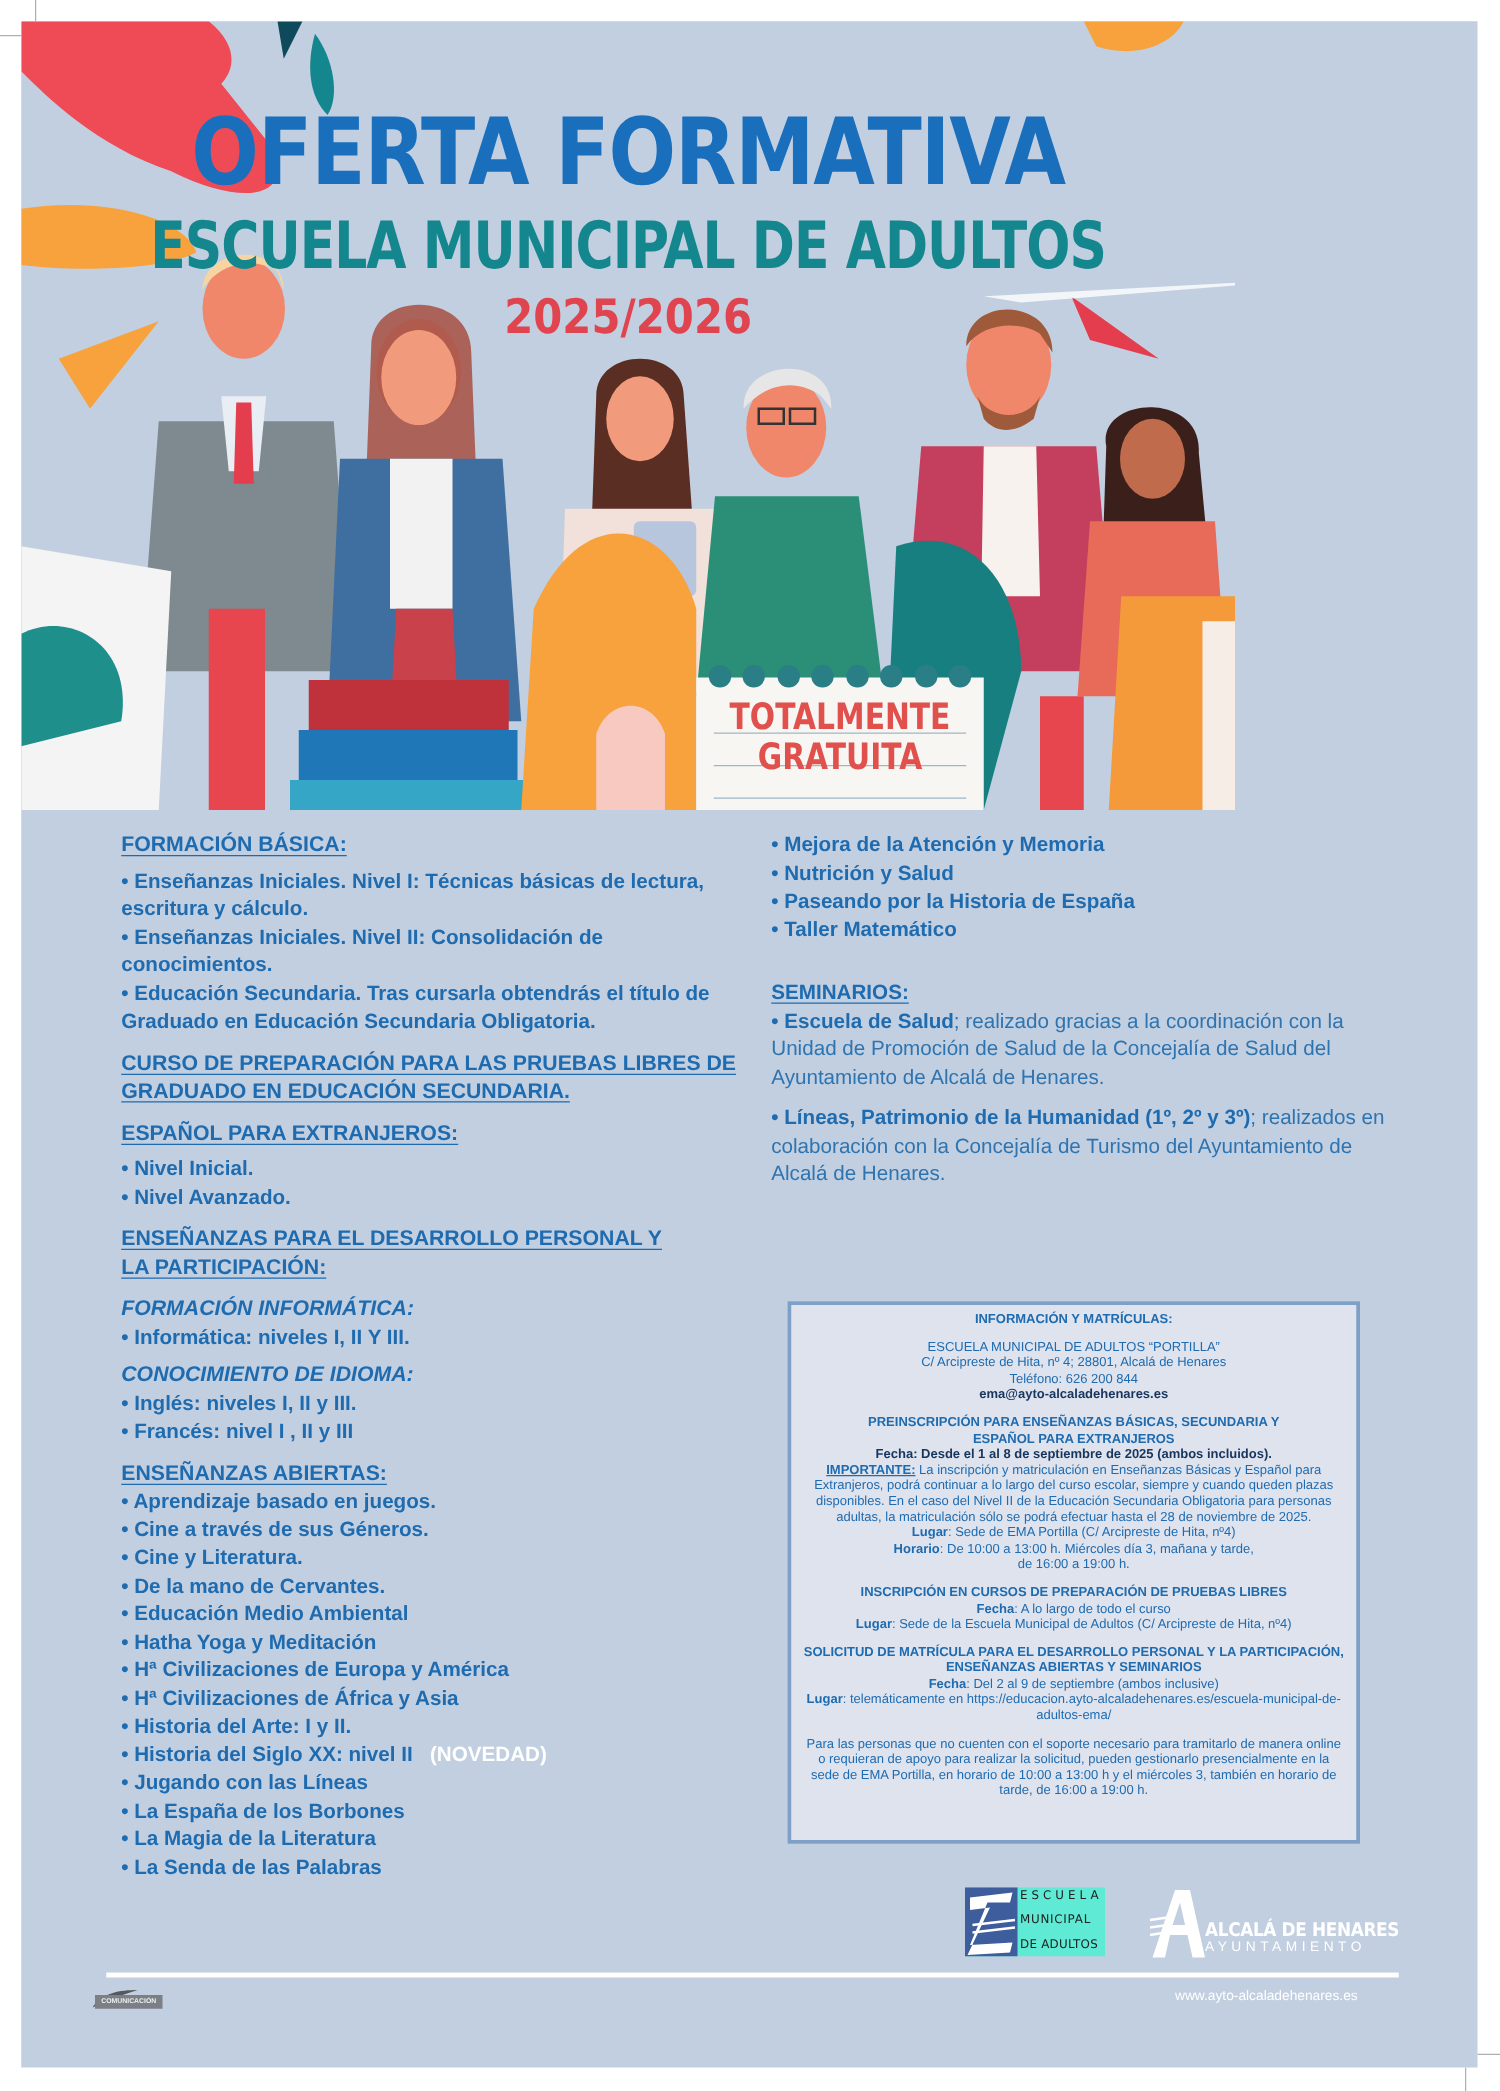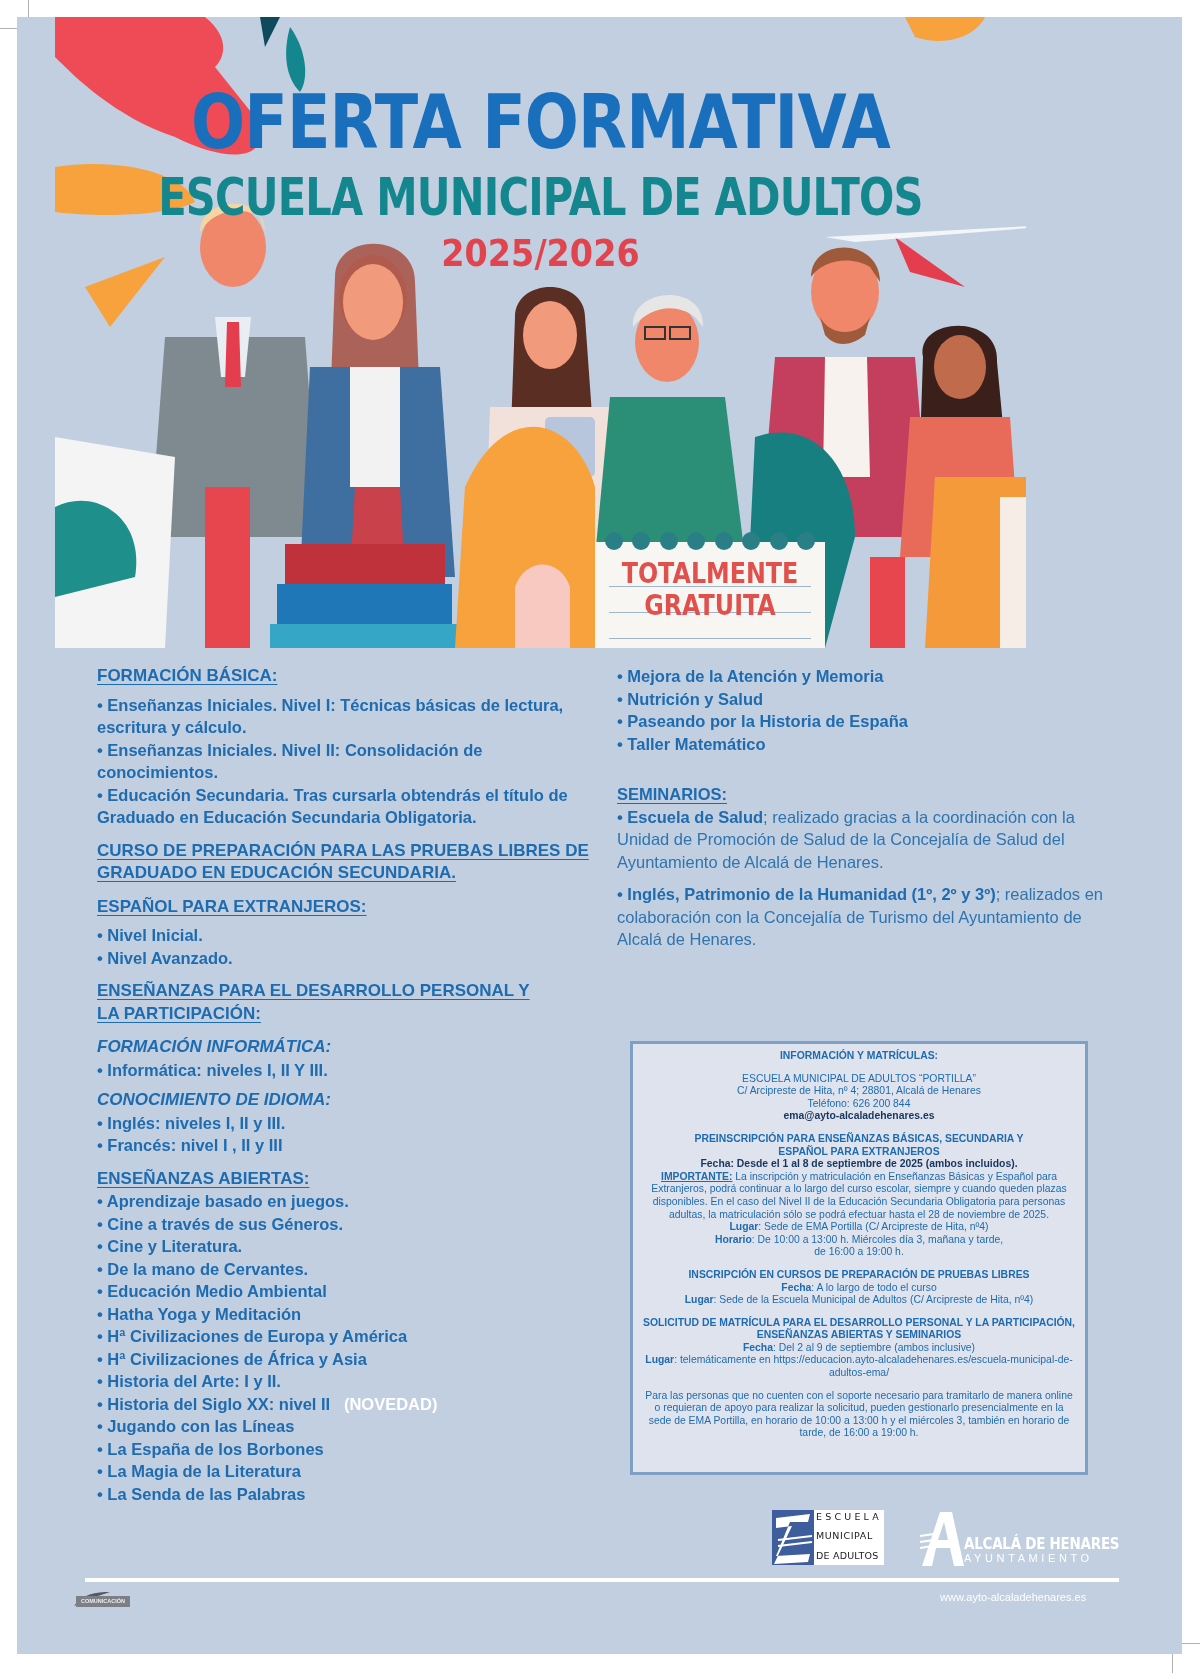--- a/index.html
+++ b/index.html
@@ -5,21 +5,21 @@
   html, body { margin: 0; padding: 0; }
   body {
     width: 1200px; height: 1673px; background: #ffffff; position: relative; overflow: hidden;
     font-family: "Liberation Sans", "DejaVu Sans", sans-serif;
   }
   .crop { position: absolute; background: #b0b0b0; }
   .poster {
     position: absolute; left: 17px; top: 17px; width: 1165px; height: 1637px;
     background: #c2cfe0; overflow: hidden;
   }
-  .hero { position: absolute; left: 0; top: 0; width: 971px; height: 631px; overflow: hidden; margin-left: 38px; }
+  .hero { position: absolute; left: 0; top: 0; width: 971px; height: 631px; overflow: hidden; }
   .hero svg { position: absolute; left: 0; top: 0; }
   .title-main {
     position: absolute; left: 0; width: 100%; top: 62px; text-align: center;
     font-family: "DejaVu Sans", sans-serif; font-weight: bold; font-size: 74px; letter-spacing: -1px;
     color: #1a6fbd; transform: scaleX(0.86); transform-origin: center;
   }
   .title-sub {
     position: absolute; left: 0; width: 100%; top: 150px; text-align: center;
     font-family: "DejaVu Sans", sans-serif; font-weight: bold; font-size: 52px; letter-spacing: -1px;
     color: #14868e; transform: scaleX(0.80); transform-origin: center;
@@ -60,21 +60,21 @@
     padding: 6px 10px 0 10px;
   }
   .infobox .ib-h { font-weight: bold; margin: 0; }
   .infobox .ib-p { margin: 0; }
   .infobox .gap { height: 10px; }
   .infobox .dark { color: #17355d; font-weight: bold; }
   .infobox b { font-weight: bold; }
   .infobox u { font-weight: bold; }
 
   .logo-ema {
-    position: absolute; left: 772px; top: 1510px; width: 112px; height: 55px; background: #ffffff;
+    position: absolute; left: 772px; top: 1510px; width: 112px; height: 55px; background: #5eead4;
   }
   .logo-ema .mark { position: absolute; left: 0; top: 0; width: 42px; height: 55px; background: #3d5d9c; }
   .logo-ema .mark svg { position: absolute; left: 0; top: 0; }
   .logo-ema .t { position: absolute; left: 44px; font-size: 9.5px; color: #222; font-family: "DejaVu Sans", sans-serif; }
   .logo-alc { position: absolute; left: 920px; top: 1510px; width: 200px; height: 60px; color: #ffffff; }
   .logo-alc .n1 { position: absolute; left: 44px; top: 25px; font-size: 15px; font-weight: bold; letter-spacing: -0.3px; font-family: "DejaVu Sans", sans-serif; transform: scaleX(0.9); transform-origin: left; white-space: nowrap;}
   .logo-alc .n2 { position: absolute; left: 44px; top: 42px; font-size: 11px; letter-spacing: 3.6px; white-space: nowrap; }
   .footer-line { position: absolute; left: 72px; top: 1578px; width: 1045px; height: 4px; background: #ffffff; }
   .footer-url { position: absolute; left: 940px; top: 1591px; font-size: 11px; color: #ffffff; }
   .comm { position: absolute; left: 76px; top: 1596px; width: 54px; height: 11px; background: #7c7f86; color: #eee; font-size: 5.5px; line-height: 11px; text-align: center; font-weight: bold; }
@@ -236,21 +236,21 @@
   <div class="col col-right">
     <div class="blk" style="margin-bottom:28px">
       <p class="li">• Mejora de la Atención y Memoria</p>
       <p class="li">• Nutrición y Salud</p>
       <p class="li">• Paseando por la Historia de España</p>
       <p class="li">• Taller Matemático</p>
     </div>
     <div class="sem">
       <p class="h" style="margin:0">SEMINARIOS:</p>
       <p><span>• Escuela de Salud</span><span class="thin">; realizado gracias a la coordinación con la Unidad de Promoción de Salud de la Concejalía de Salud del Ayuntamiento de Alcalá de Henares.</span></p>
-      <p><span>• Inglés, Patrimonio de la Humanidad (1º, 2º y 3º)</span><span class="thin">; realizados en colaboración con la Concejalía de Turismo del Ayuntamiento de Alcalá de Henares.</span></p>
+      <p><span>• Líneas, Patrimonio de la Humanidad (1º, 2º y 3º)</span><span class="thin">; realizados en colaboración con la Concejalía de Turismo del Ayuntamiento de Alcalá de Henares.</span></p>
     </div>
   </div>
 
   <div class="infobox" style="left:613px;top:1024px;">
     <p class="ib-h">INFORMACIÓN Y MATRÍCULAS:</p>
     <div class="gap"></div>
     <p class="ib-p">ESCUELA MUNICIPAL DE ADULTOS “PORTILLA”</p>
     <p class="ib-p">C/ Arcipreste de Hita, nº 4; 28801, Alcalá de Henares</p>
     <p class="ib-p">Teléfono: 626 200 844</p>
     <p class="ib-p dark">ema@ayto-alcaladehenares.es</p>

